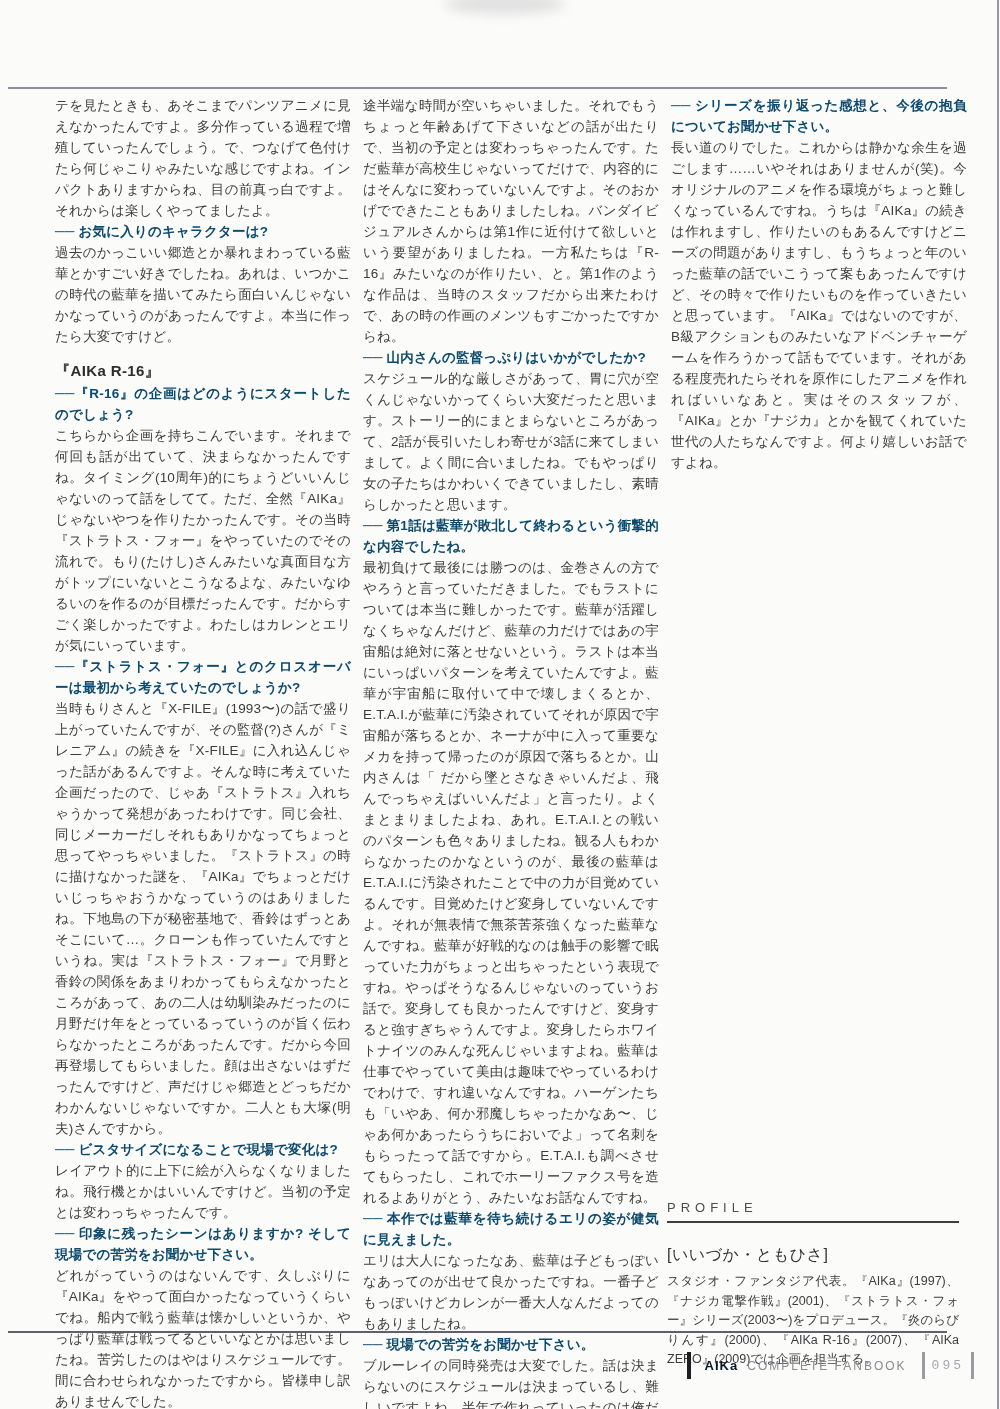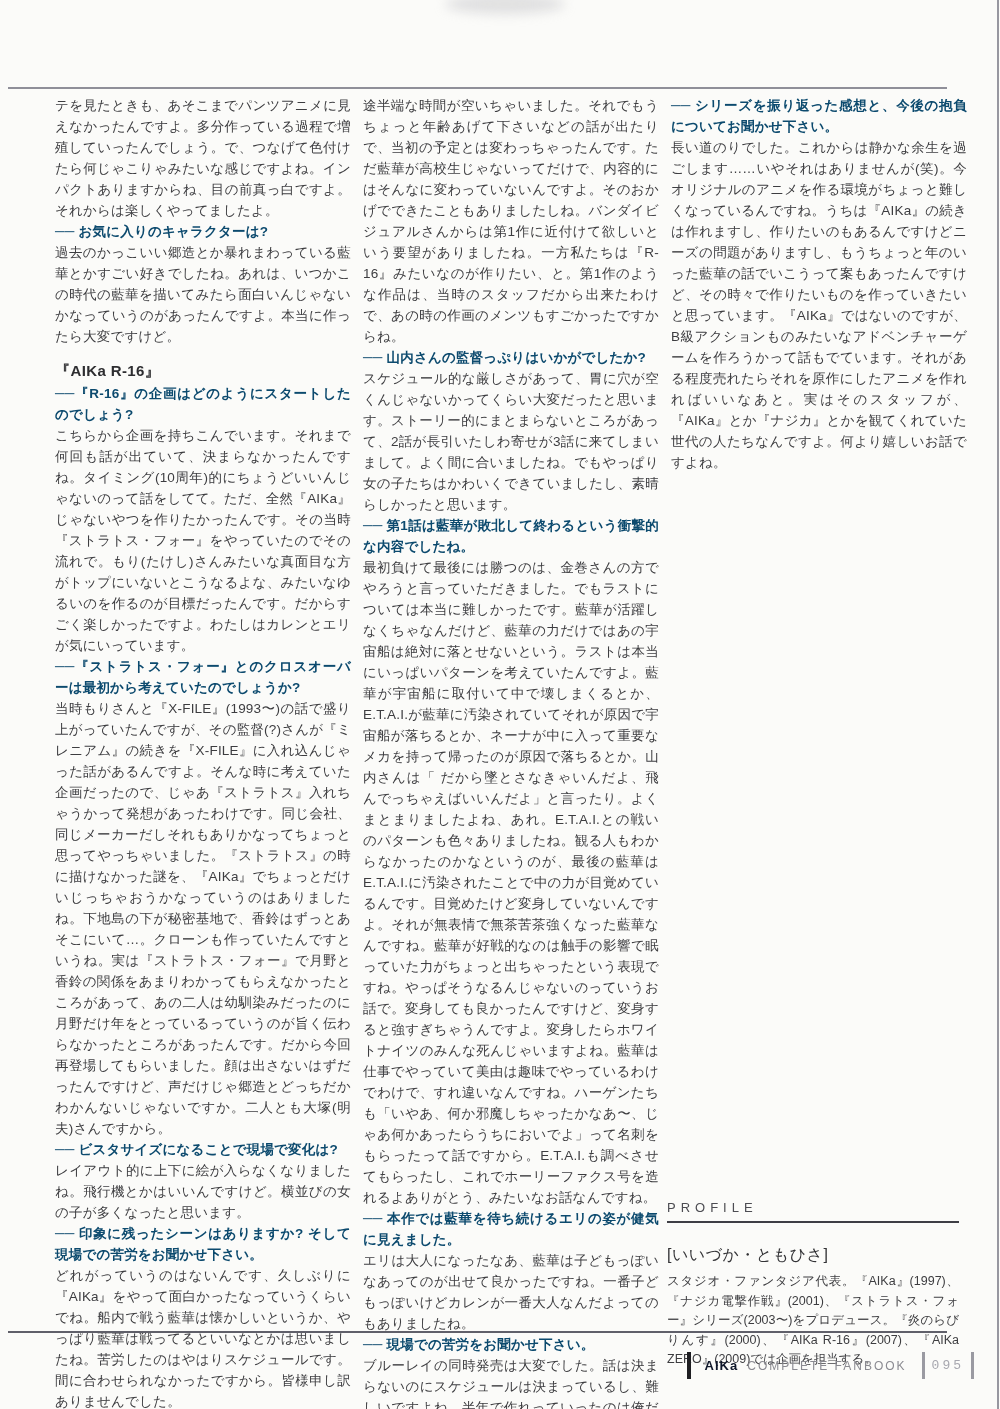--- a/index.html
+++ b/index.html
@@ -44,21 +44,21 @@
       <div class="col">
         <div class="blk body">テを見たときも、あそこまでパンツアニメに見えなかったんですよ。多分作っている過程で増殖していったんでしょう。で、つなげて色付けたら何じゃこりゃみたいな感じですよね。インパクトありますからね、目の前真っ白ですよ。それからは楽しくやってましたよ。</div>
         <div class="blk question">── お気に入りのキャラクターは?</div>
         <div class="blk body">過去のかっこいい郷造とか暴れまわっている藍華とかすごい好きでしたね。あれは、いつかこの時代の藍華を描いてみたら面白いんじゃないかなっていうのがあったんですよ。本当に作ったら大変ですけど。</div>
         <div class="blk heading">『AIKa R-16』</div>
         <div class="blk question">──『R-16』の企画はどのようにスタートしたのでしょう?</div>
         <div class="blk body">こちらから企画を持ちこんでいます。それまで何回も話が出ていて、決まらなかったんですね。タイミング(10周年)的にちょうどいいんじゃないのって話をしてて。ただ、全然『AIKa』じゃないやつを作りたかったんです。その当時『ストラトス・フォー』をやっていたのでその流れで。もり(たけし)さんみたいな真面目な方がトップにいないとこうなるよな、みたいなゆるいのを作るのが目標だったんです。だからすごく楽しかったですよ。わたしはカレンとエリが気にいっています。</div>
         <div class="blk question">──『ストラトス・フォー』とのクロスオーバーは最初から考えていたのでしょうか?</div>
         <div class="blk body">当時もりさんと『X-FILE』(1993〜)の話で盛り上がっていたんですが、その監督(?)さんが『ミレニアム』の続きを『X-FILE』に入れ込んじゃった話があるんですよ。そんな時に考えていた企画だったので、じゃあ『ストラトス』入れちゃうかって発想があったわけです。同じ会社、同じメーカーだしそれもありかなってちょっと思ってやっちゃいました。『ストラトス』の時に描けなかった謎を、『AIKa』でちょっとだけいじっちゃおうかなっていうのはありましたね。下地島の下が秘密基地で、香鈴はずっとあそこにいて…。クローンも作っていたんですというね。実は『ストラトス・フォー』で月野と香鈴の関係をあまりわかってもらえなかったところがあって、あの二人は幼馴染みだったのに月野だけ年をとっているっていうのが旨く伝わらなかったところがあったんです。だから今回再登場してもらいました。顔は出さないはずだったんですけど、声だけじゃ郷造とどっちだかわかんないじゃないですか。二人とも大塚(明夫)さんですから。</div>
         <div class="blk question">── ビスタサイズになることで現場で変化は?</div>
-        <div class="blk body">レイアウト的に上下に絵が入らなくなりましたね。飛行機とかはいいんですけど。横並びの女の子が多くなったと思います。</div>
+        <div class="blk body">レイアウト的に上下に絵が入らなくなりましたね。飛行機とかはいいんですけど。当初の予定とは変わっちゃったんです。</div>
         <div class="blk question">── 印象に残ったシーンはありますか? そして現場での苦労をお聞かせ下さい。</div>
         <div class="blk body">どれがっていうのはないんです、久しぶりに『AIKa』をやって面白かったなっていうくらいでね。船内で戦う藍華は懐かしいというか、やっぱり藍華は戦ってるといいなとかは思いましたね。苦労したのはやはりスケジュールです。間に合わせられなかったですから。皆様申し訳ありませんでした。</div>
       </div>
       <div class="col">
         <div class="blk body">途半端な時間が空いちゃいました。それでもうちょっと年齢あげて下さいなどの話が出たりで、当初の予定とは変わっちゃったんです。ただ藍華が高校生じゃないってだけで、内容的にはそんなに変わっていないんですよ。そのおかげでできたこともありましたしね。バンダイビジュアルさんからは第1作に近付けて欲しいという要望がありましたね。一方私たちは『R-16』みたいなのが作りたい、と。第1作のような作品は、当時のスタッフだから出来たわけで、あの時の作画のメンツもすごかったですからね。</div>
         <div class="blk question">── 山内さんの監督っぷりはいかがでしたか?</div>
         <div class="blk body">スケジュール的な厳しさがあって、胃に穴が空くんじゃないかってくらい大変だったと思います。ストーリー的にまとまらないところがあって、2話が長引いたしわ寄せが3話に来てしまいまして。よく間に合いましたね。でもやっぱり女の子たちはかわいくできていましたし、素晴らしかったと思います。</div>
         <div class="blk question">── 第1話は藍華が敗北して終わるという衝撃的な内容でしたね。</div>
         <div class="blk body">最初負けて最後には勝つのは、金巻さんの方でやろうと言っていただきました。でもラストについては本当に難しかったです。藍華が活躍しなくちゃなんだけど、藍華の力だけではあの宇宙船は絶対に落とせないという。ラストは本当にいっぱいパターンを考えていたんですよ。藍華が宇宙船に取付いて中で壊しまくるとか、E.T.A.I.が藍華に汚染されていてそれが原因で宇宙船が落ちるとか、ネーナが中に入って重要なメカを持って帰ったのが原因で落ちるとか。山内さんは「 だから墜とさなきゃいんだよ、飛んでっちゃえばいいんだよ」と言ったり。よくまとまりましたよね、あれ。E.T.A.I.との戦いのパターンも色々ありましたね。観る人もわからなかったのかなというのが、最後の藍華はE.T.A.I.に汚染されたことで中の力が目覚めているんです。目覚めたけど変身していないんですよ。それが無表情で無茶苦茶強くなった藍華なんですね。藍華が好戦的なのは触手の影響で眠っていた力がちょっと出ちゃったという表現ですね。やっぱそうなるんじゃないのっていうお話で。変身しても良かったんですけど、変身すると強すぎちゃうんですよ。変身したらホワイトナイツのみんな死んじゃいますよね。藍華は仕事でやっていて美由は趣味でやっているわけでわけで、すれ違いなんですね。ハーゲンたちも「いやあ、何か邪魔しちゃったかなあ〜、じゃあ何かあったらうちにおいでよ」って名刺をもらったって話ですから。E.T.A.I.も調べさせてもらったし、これでホーリーファクス号を造れるよありがとう、みたいなお話なんですね。</div>
         <div class="blk question">── 本作では藍華を待ち続けるエリの姿が健気に見えました。</div>

